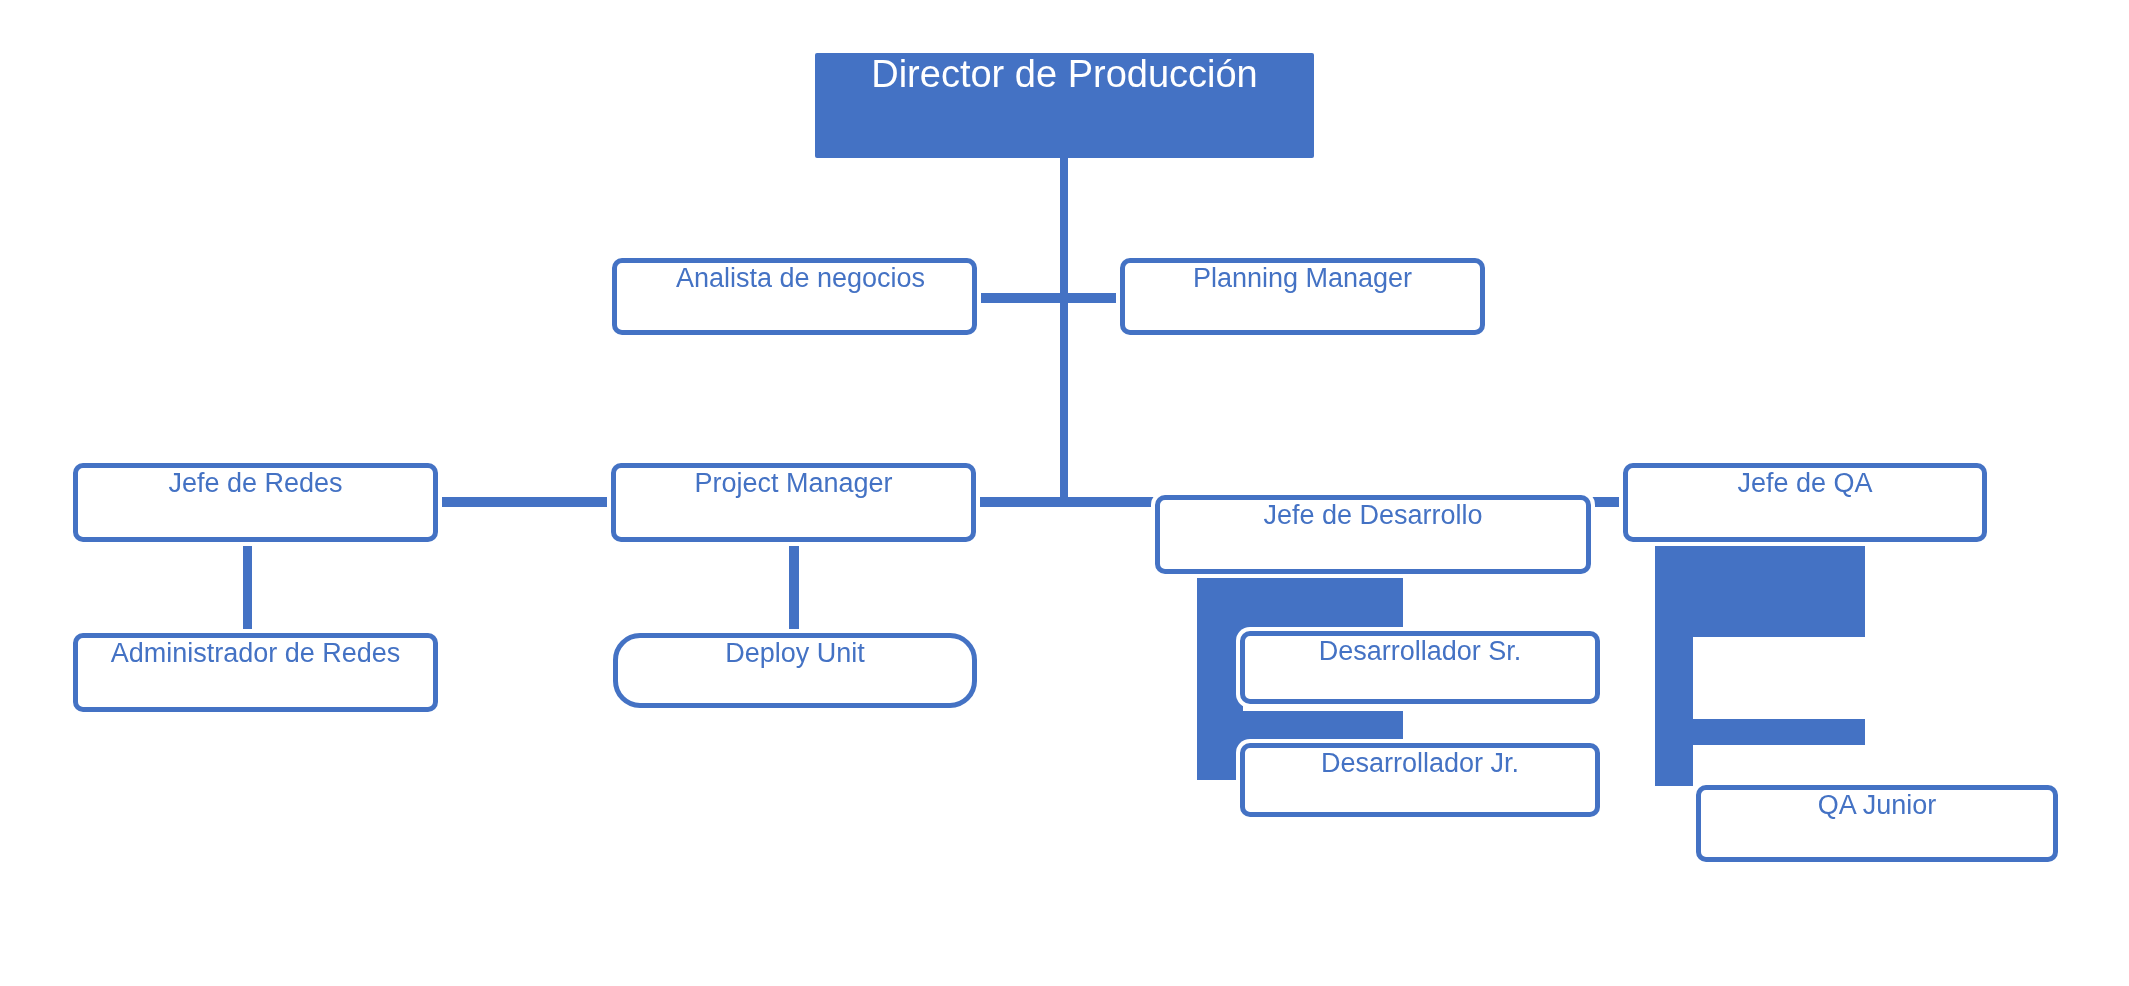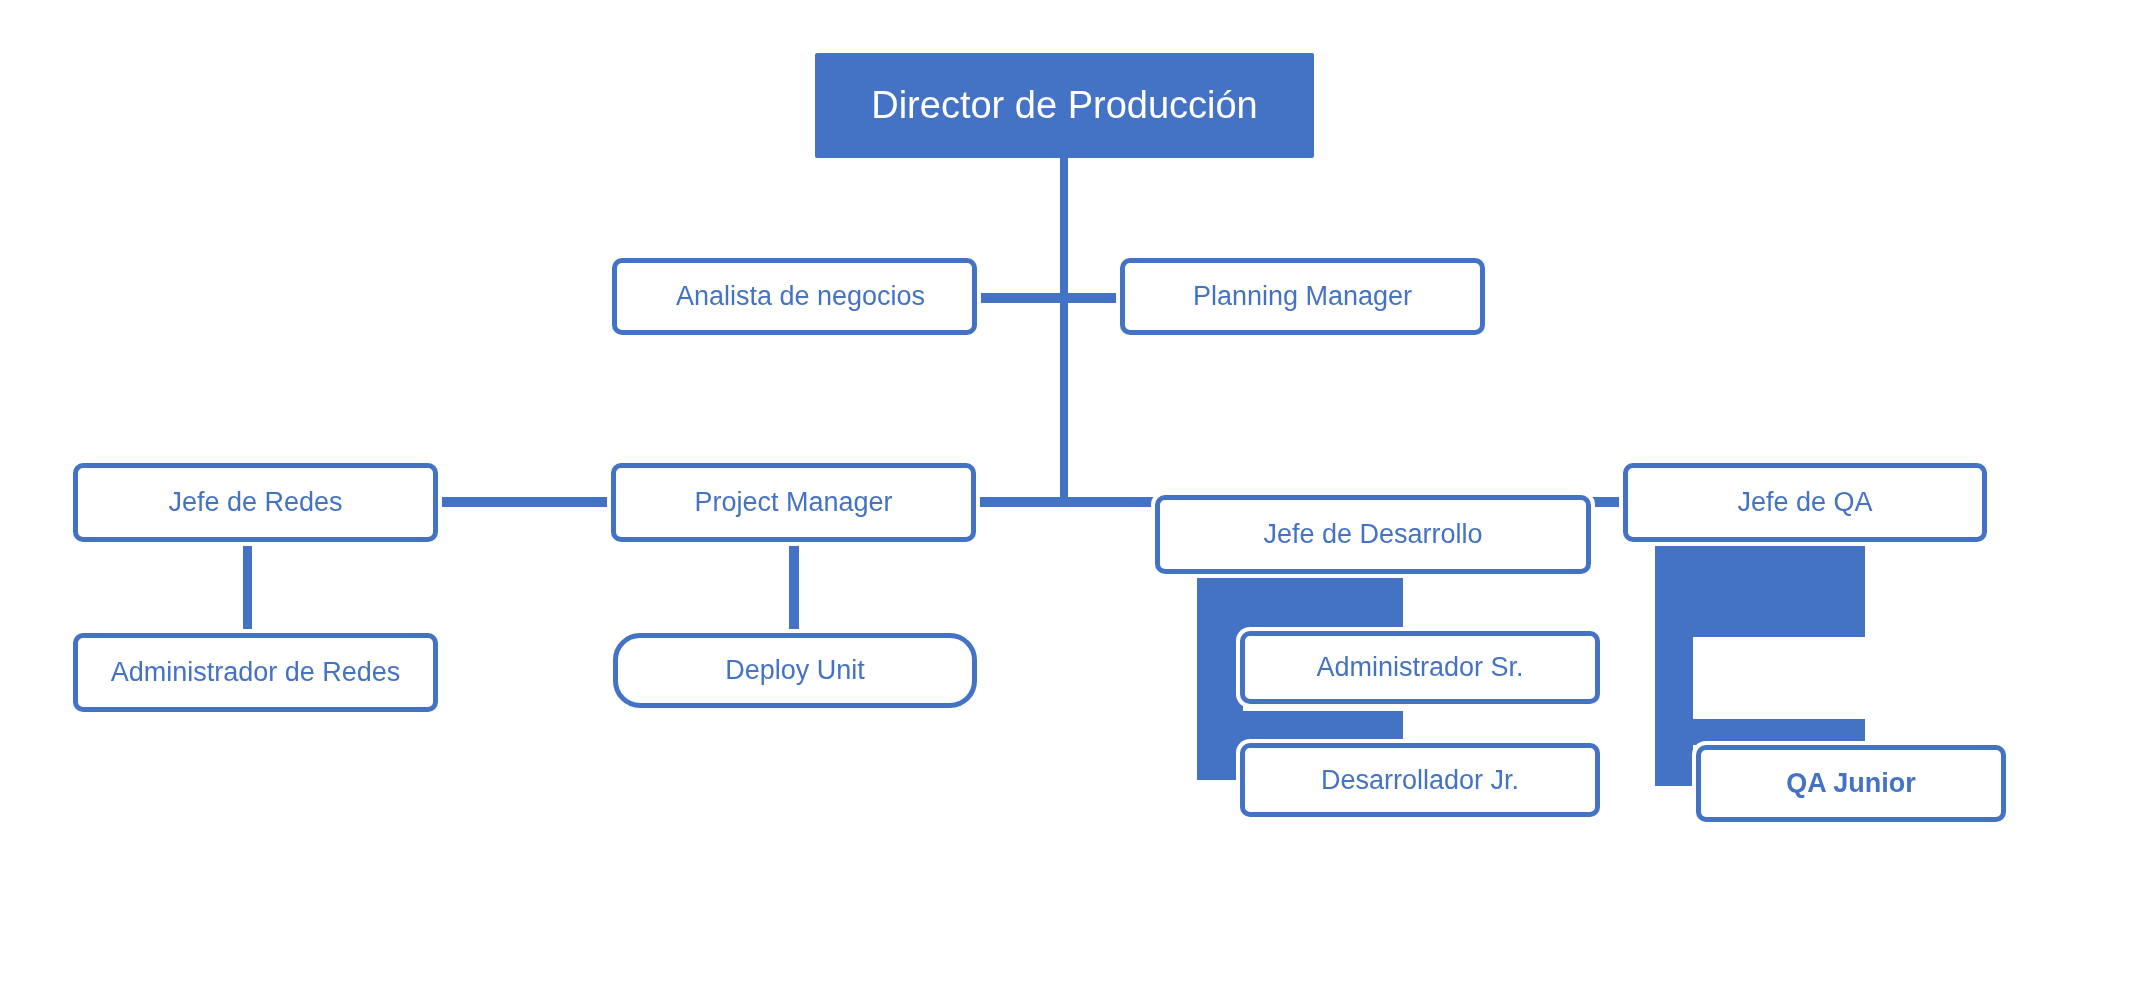--- a/index.html
+++ b/index.html
@@ -24,21 +24,20 @@
   
   .node {
     position: absolute;
     background: #ffffff;
     border: 5px solid var(--accent, #4472C4);
     border-radius: 10px;
     box-shadow: 0 0 0 4px #ffffff; 
     color: var(--accent, #4472C4);
     font-size: 27px;
     display: flex;
-    align-items: center;
     justify-content: center;
     text-align: center;
     box-sizing: border-box;
     z-index: 2;
     white-space: nowrap;
   }
   
   .node.root {
     background: var(--accent, #4472C4);
     border: none;
@@ -102,25 +101,25 @@
 
   <div class="node" style="left:73px; top:633px; width:365px; height:79px;">
     <span class="lbl">Administrador de Redes</span>
   </div>
 
   <div class="node" style="left:613px; top:633px; width:364px; height:75px;border-radius:27px;">
     <span class="lbl">Deploy Unit</span>
   </div>
 
   <div class="node" style="left:1240px; top:631px; width:360px; height:73px;">
-    <span class="lbl">Administrador Sr.</span>
+    <span class="lbl">Desarrollador Sr.</span>
   </div>
 
   <div class="node" style="left:1240px; top:743px; width:360px; height:74px;">
     <span class="lbl">Desarrollador Jr.</span>
   </div>
 
 
-  <div class="node" style="left:1696px; top:745px; width:310px; height:77px;font-weight:bold;">
+  <div class="node" style="left:1696px; top:785px; width:362px; height:77px;">
     <span class="lbl">QA Junior</span>
   </div>
 
 </div>
 
 </body></html>

